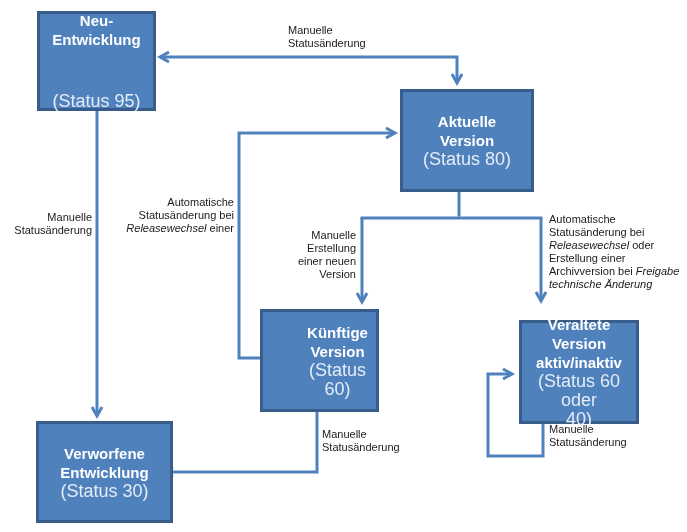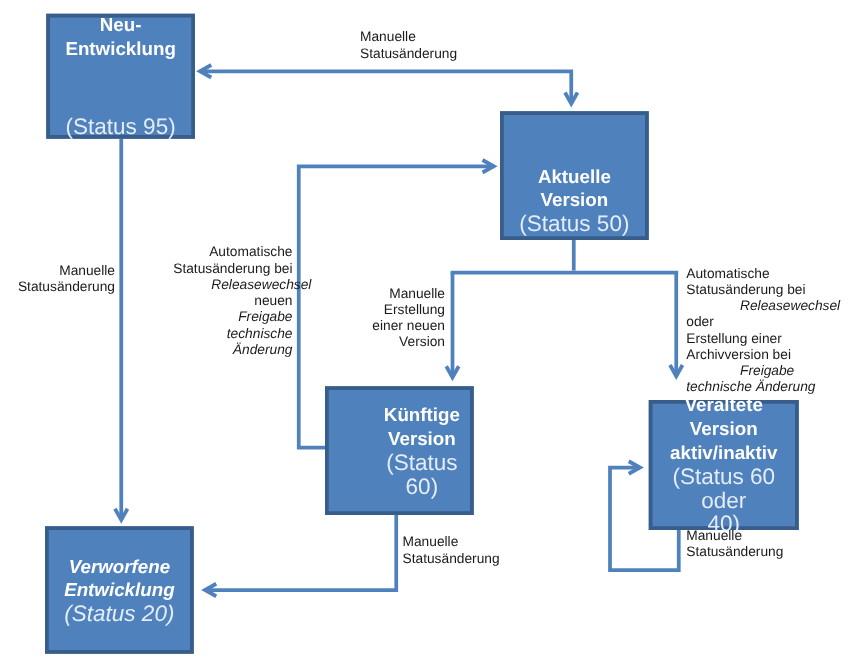--- a/index.html
+++ b/index.html
@@ -23,33 +23,33 @@
     flex-direction: column;
     align-items: center;
     justify-content: center;
     text-align: center;
     white-space: pre-line;
   }
   .node-name  { color: #ffffff; font-weight: bold; font-size: 15px; line-height: 19px; }
   .node-status{ color: #e4ecf7; font-weight: normal; font-size: 18px; line-height: 19px; }
 
   .n-neu       { left: 37px;  top: 11px;  width: 119px; height: 100px; gap: 43px; }
-  .n-aktuell   { left: 400px; top: 89px;  width: 119px; height: 103px; justify-content: flex-end; }
+  .n-aktuell   { left: 400px; top: 89px;  width: 134px; height: 103px; }
   .n-kuenftig  { left: 260px; top: 309px; width: 119px; height: 103px; padding-left: 36px; }
   .n-veraltet  { left: 519px; top: 320px; width: 120px; height: 104px; }
-  .n-verworfen { left: 36px;  top: 421px; width: 119px; height: 102px; font-style: italic; }
+  .n-verworfen { left: 36px;  top: 421px; width: 137px; height: 102px; }
 
   .lbl {
     position: absolute;
     font-size: 11px;
     line-height: 13px;
     color: #1a1a1a;
     white-space: pre-line;
   }
-  .lbl i { font-style: italic; margin-left: 43px; }
+  .lbl i { font-style: italic; }
   .r { text-align: right; }
 
   .lbl-top         { left: 288px; top: 24px; }
   .lbl-left        { left: 0px;   top: 211px; width: 92px; }
   .lbl-auto-left   { left: 126px; top: 196px; width: 108px; }
   .lbl-new-version { left: 282px; top: 229px; width: 74px; }
   .lbl-auto-right  { left: 549px; top: 213px; width: 138px; }
   .lbl-kuenftig    { left: 322px; top: 428px; }
   .lbl-veraltet    { left: 549px; top: 423px; }
 </style>
@@ -81,54 +81,53 @@
 
   <div class="node n-neu">
     <div class="node-name">Neu-
 Entwicklung</div>
     <div class="node-status">(Status 95)</div>
   </div>
 
   <div class="node n-aktuell">
     <div class="node-name">Aktuelle
 Version</div>
-    <div class="node-status">(Status 50)</div>
+    <div class="node-status">(Status 80)</div>
   </div>
 
   <div class="node n-kuenftig">
     <div class="node-name">Künftige
 Version</div>
     <div class="node-status">(Status 60)</div>
   </div>
 
   <div class="node n-veraltet">
     <div class="node-name">Veraltete
 Version
 aktiv/inaktiv</div>
     <div class="node-status">(Status 60 oder
 40)</div>
   </div>
 
   <div class="node n-verworfen">
     <div class="node-name">Verworfene
 Entwicklung</div>
-    <div class="node-status">(Status 20)</div>
+    <div class="node-status">(Status 30)</div>
   </div>
 
   <div class="lbl lbl-top">Manuelle
 Statusänderung</div>
 
   <div class="lbl lbl-left r">Manuelle
 Statusänderung</div>
 
   <div class="lbl lbl-auto-left r"><span>Automatische
 Statusänderung bei
-</span><i>Releasewechsel</i><span> neuen
-</span><i>Freigabe technische
-Änderung</i></div>
+</span><i>Releasewechsel</i><span> einer
+</span></div>
 
   <div class="lbl lbl-new-version r">Manuelle
 Erstellung
 einer neuen
 Version</div>
 
   <div class="lbl lbl-auto-right"><span>Automatische
 Statusänderung bei
 </span><i>Releasewechsel</i><span> oder
 Erstellung einer

